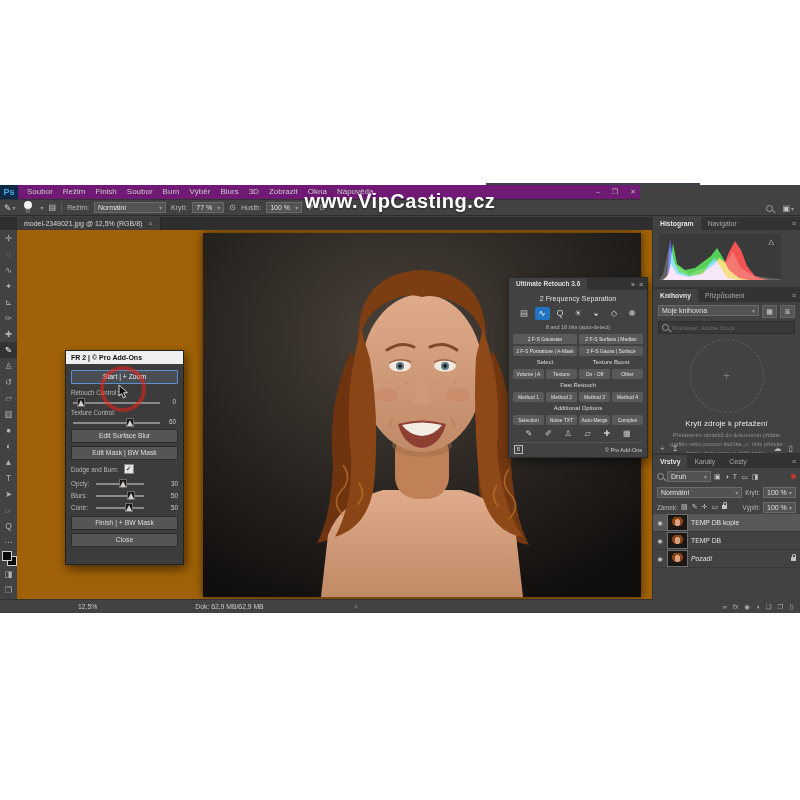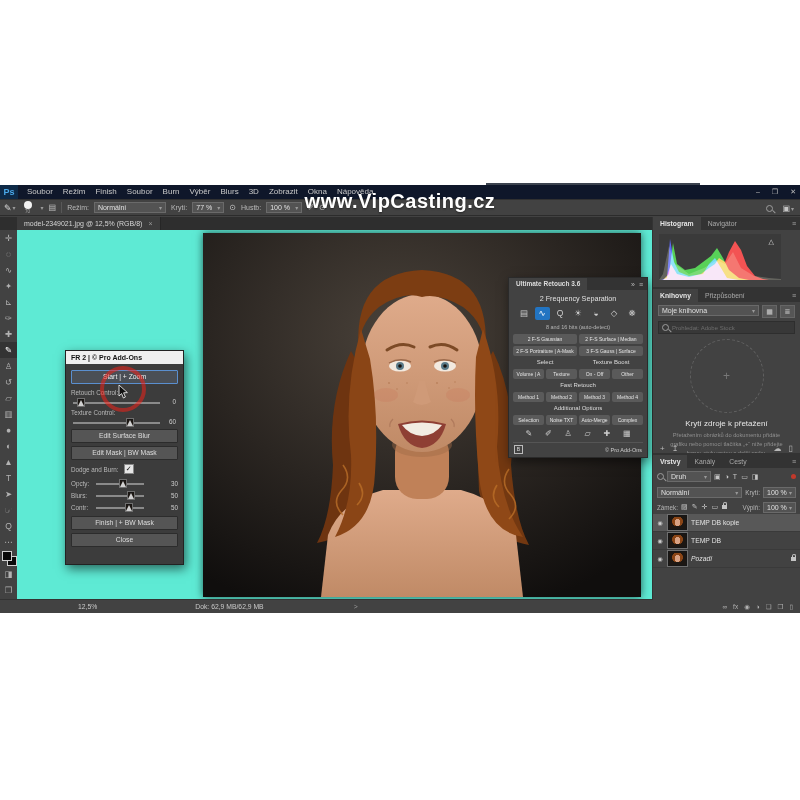--- a/index.html
+++ b/index.html
@@ -1,20 +1,20 @@
 <!DOCTYPE html>
 <html><head>
 <meta charset="utf-8">
 <style>
   html,body{margin:0;padding:0}
   body{width:800px;height:800px;background:#fff;font-family:"Liberation Sans",sans-serif;position:relative;overflow:hidden;-webkit-font-smoothing:antialiased}
   .ps{position:absolute;left:0;top:185px;width:800px;height:428px;background:#424242;overflow:hidden;font-size:8px;color:#ccc}
 
   
-  .menubar{position:absolute;left:0;top:0;width:800px;height:14px;background:#0f172a;border-bottom:1px solid#313131;display:flex;align-items:center}
+  .menubar{position:absolute;left:0;top:0;width:640px;height:14px;background:#701a75;border-bottom:1px solid#313131;display:flex;align-items:center}
   .ps-logo{width:18px;height:14px;background:#0e2a47;color:#4aa8e8;font-weight:bold;font-size:9px;text-align:center;line-height:14px;margin-right:4px}
   .menu-item{padding:0 5px;color:#c9c9c9;font-size:8px;line-height:14px;white-space:nowrap}
   .win-ctrls{position:absolute;right:4px;top:0;display:flex;gap:12px;font-size:7px;color:#bbb;line-height:14px}
 
   
   .optbar{position:absolute;left:0;top:15px;width:800px;height:16px;background:#424242;border-bottom:1px solid#2c2c2c;display:flex;align-items:center;gap:5px;padding-left:4px;box-sizing:border-box}
   .tool-chip{display:flex;align-items:center;color:#ddd;font-size:9px}
   .caret{font-size:6px;color:#999;margin-left:1px}
   .brush-preview{display:flex;flex-direction:column;align-items:center;width:14px;line-height:1}
   .brush-dot{width:8px;height:8px;border-radius:50%;background:#f2f2f2}
@@ -34,21 +34,21 @@
 
   
   .toolbar{position:absolute;left:0;top:45px;width:17px;bottom:13px;background:#424242;border-right:1px solid#363636;display:flex;flex-direction:column;align-items:center}
   .tool{width:17px;height:16px;line-height:16px;text-align:center;font-size:8.5px;color:#b2b2b2}
   .tool.sel{color:#fff;background:#333}
   .swatches{position:relative;width:17px;height:15px;margin-top:1px}
   .sw{position:absolute;width:8px;height:8px;background:#0a0a0a;border:1px solid#cfcfcf}
   .sw.fg{left:2px;top:0;z-index:2}.sw.bg{left:7px;top:5px}
   
   
-  .canvas{position:absolute;left:17px;top:45px;right:147px;bottom:13px;background:#5eead4;overflow:hidden}
+  .canvas{position:absolute;left:17px;top:45px;right:147px;bottom:13px;background:#a16207;overflow:hidden}
   .photo{position:absolute;left:186px;top:3px;width:438px;height:364px;box-shadow:0 0 8px rgba(0,0,0,.6)}
 
   
   .fr2{position:absolute;left:65px;top:165px;width:117px;height:213px;background:#3c3c3c;border:1px solid#222;box-shadow:2px 4px 10px rgba(0,0,0,.55);z-index:5}
   .fr2-head{height:13px;background:#efefef;color:#111;font-size:7px;font-weight:bold;line-height:13px;padding-left:5px}
   .fr2-body{padding:4px 5px}
   .fr2-btn{height:12px;line-height:12px;text-align:center;background:#555;border:1px solid#2c2c2c;color:#ddd;font-size:6.8px;border-radius:1px;margin-bottom:3px}
   .fr2-btn.start{border:1px solid #5a8fd0;background:#4a4f56;color:#eee;margin:2px 0 5px}
   .fr2-label{font-size:6.3px;color:#b8b8b8;margin:2px 0}
   .slider{position:relative;height:8px;margin:1px 2px 3px}

